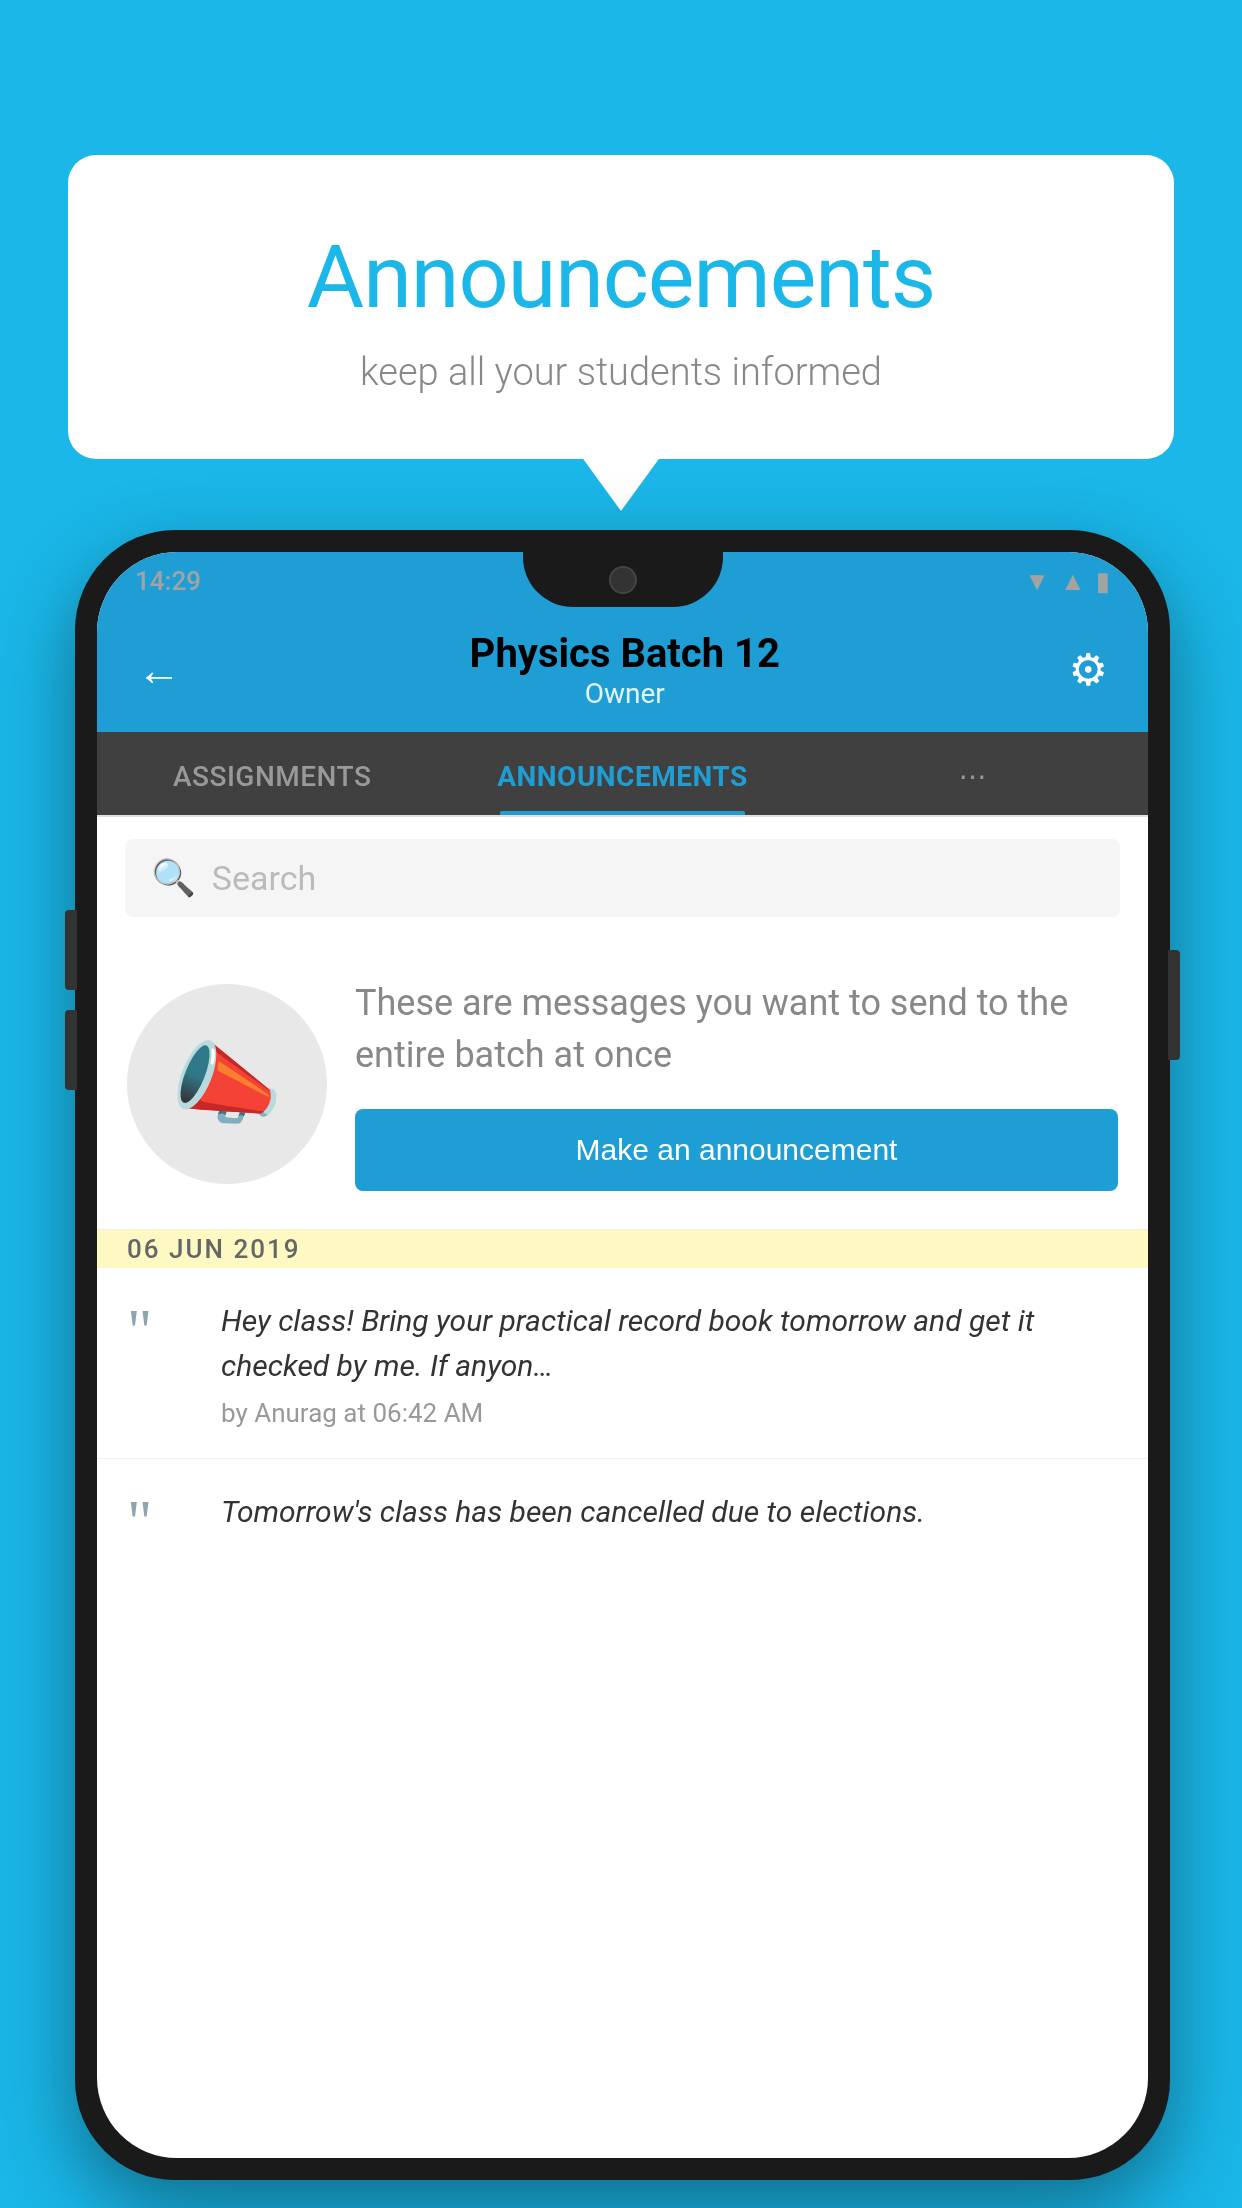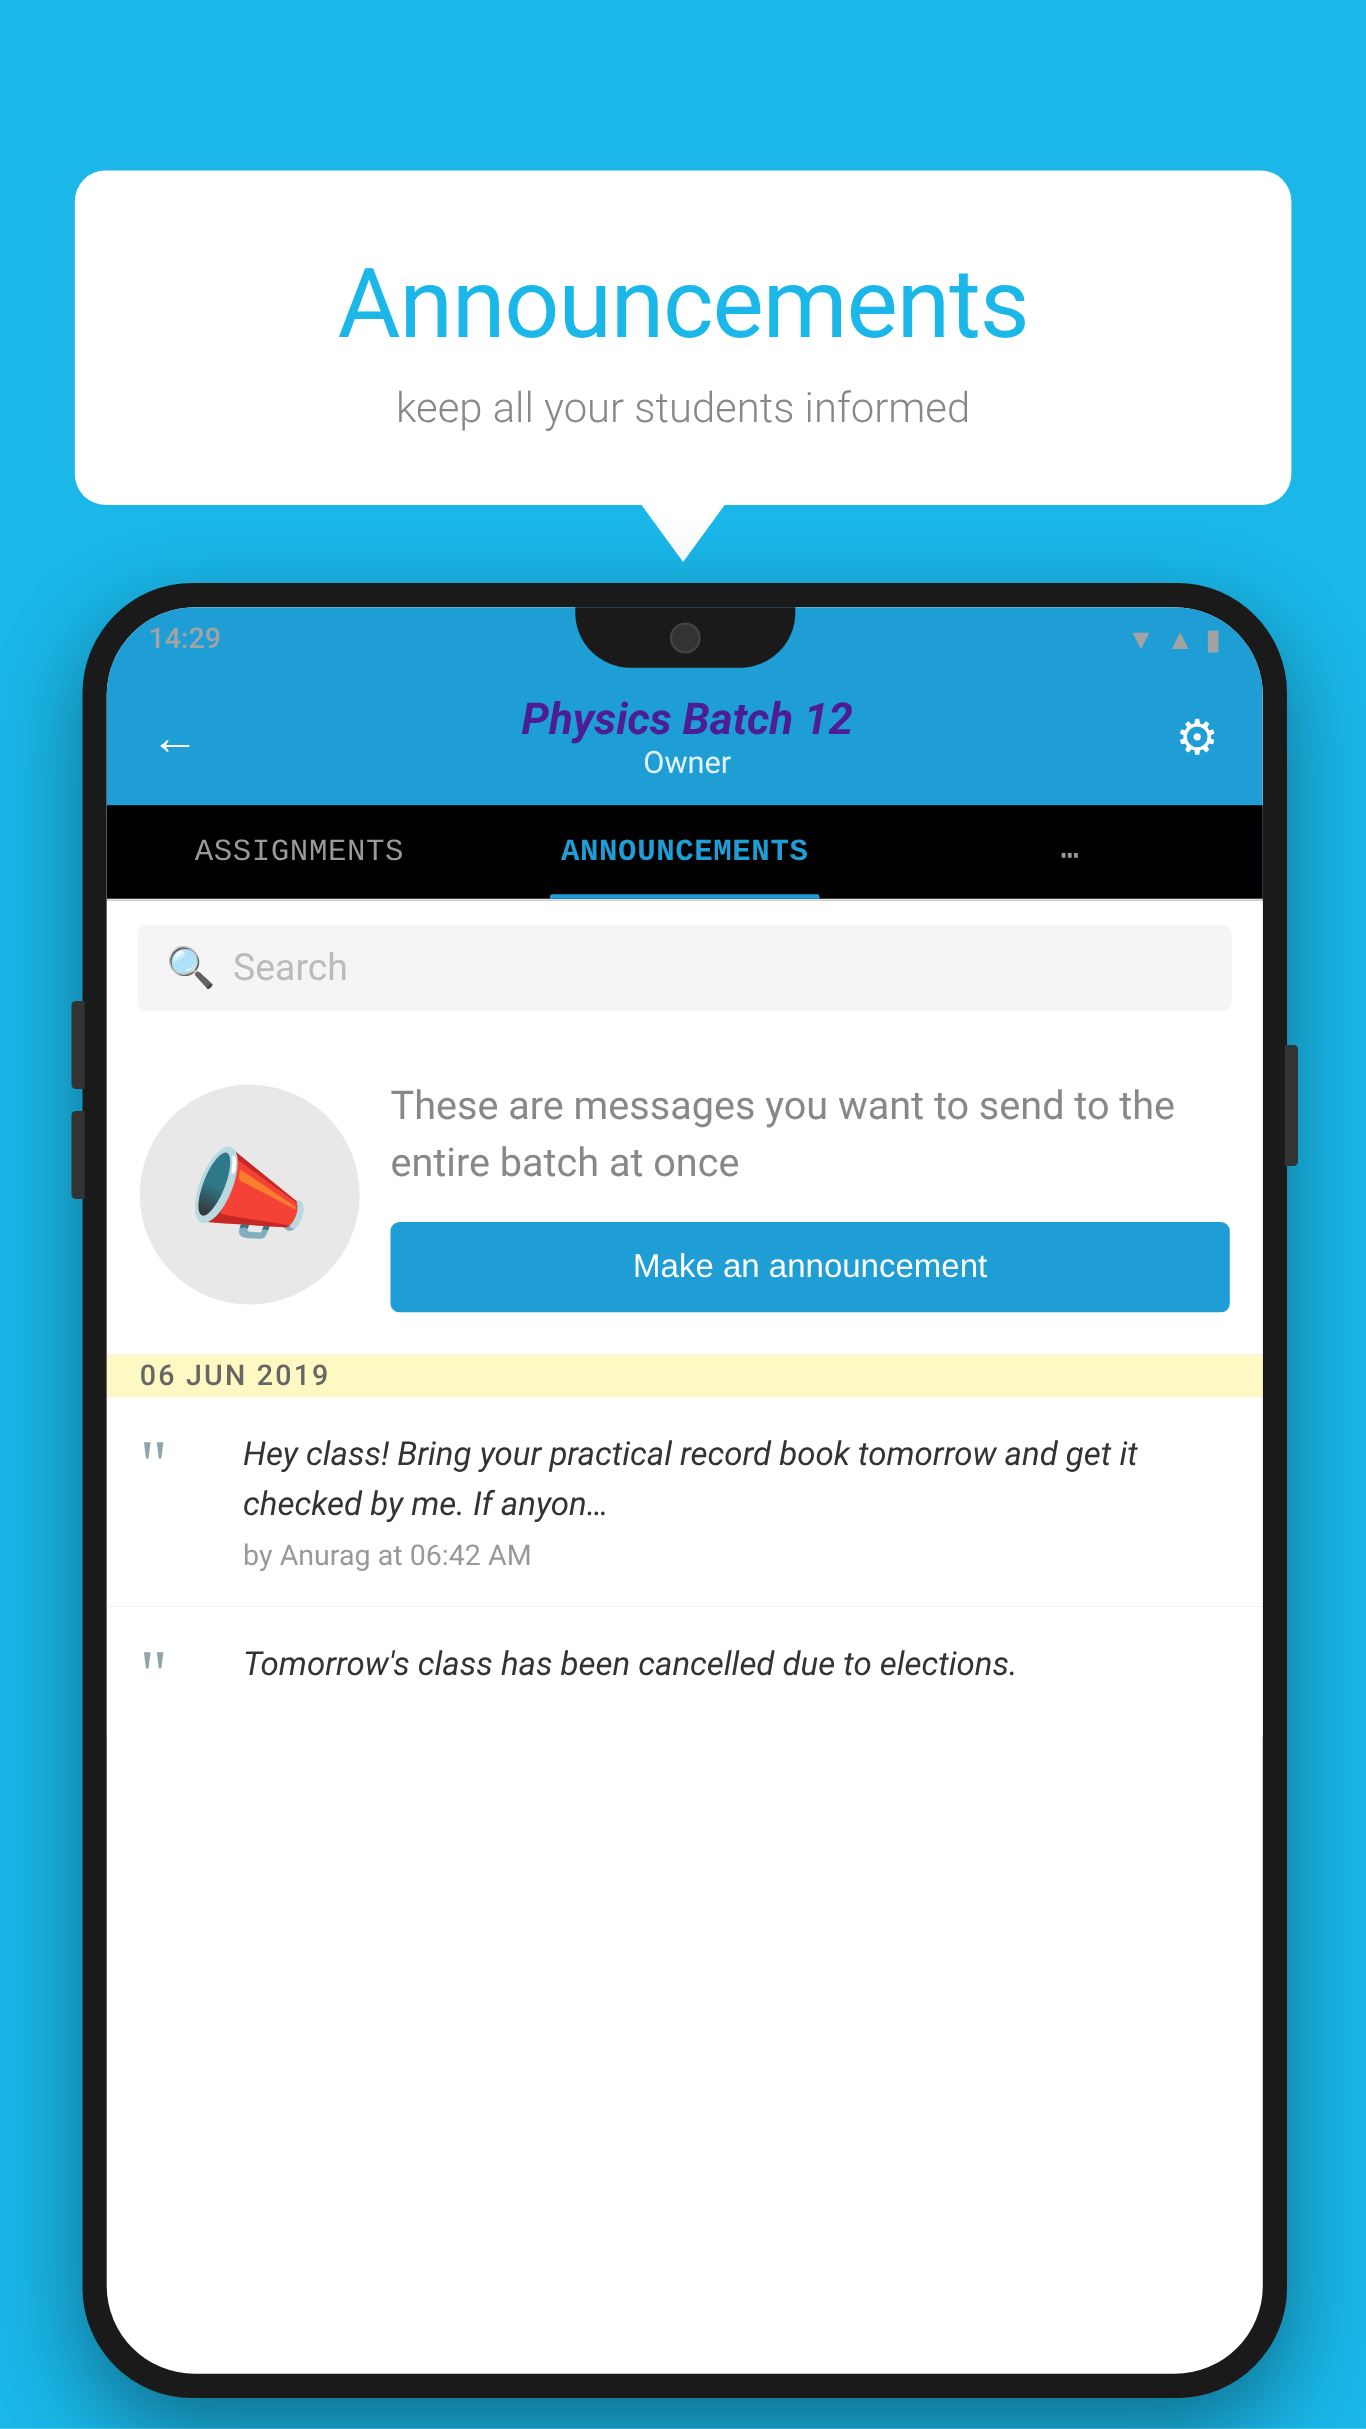--- a/index.html
+++ b/index.html
@@ -150,43 +150,41 @@
       color: white;
       font-size: 44px;
       cursor: pointer;
     }
 
     .header-title-wrap {
       text-align: center;
     }
 
     .header-title {
-      color: #4c1d95;
+      color: #000000;
       font-size: 40px;
       font-weight: 700;
-      font-style: italic;
     }
 
     .header-subtitle {
       color: rgba(255,255,255,0.88);
       font-size: 28px;
       font-weight: 400;
     }
 
     .settings-icon {
       color: white;
       font-size: 44px;
     }
 
     
     .tabs {
       display: flex;
-      background: #000000;
+      background: #404040;
       border-bottom: 2px solid #e0e0e0;
-      font-family: Liberation Mono, monospace;
     }
 
     .tab {
       flex: 1;
       text-align: center;
       padding: 28px 10px 22px;
       font-size: 28px;
       font-weight: 500;
       color: #999;
       cursor: pointer;

